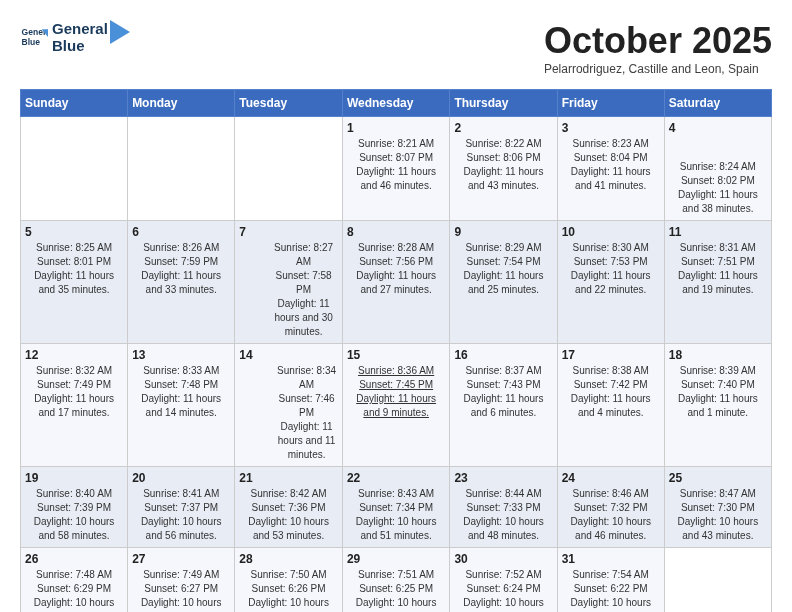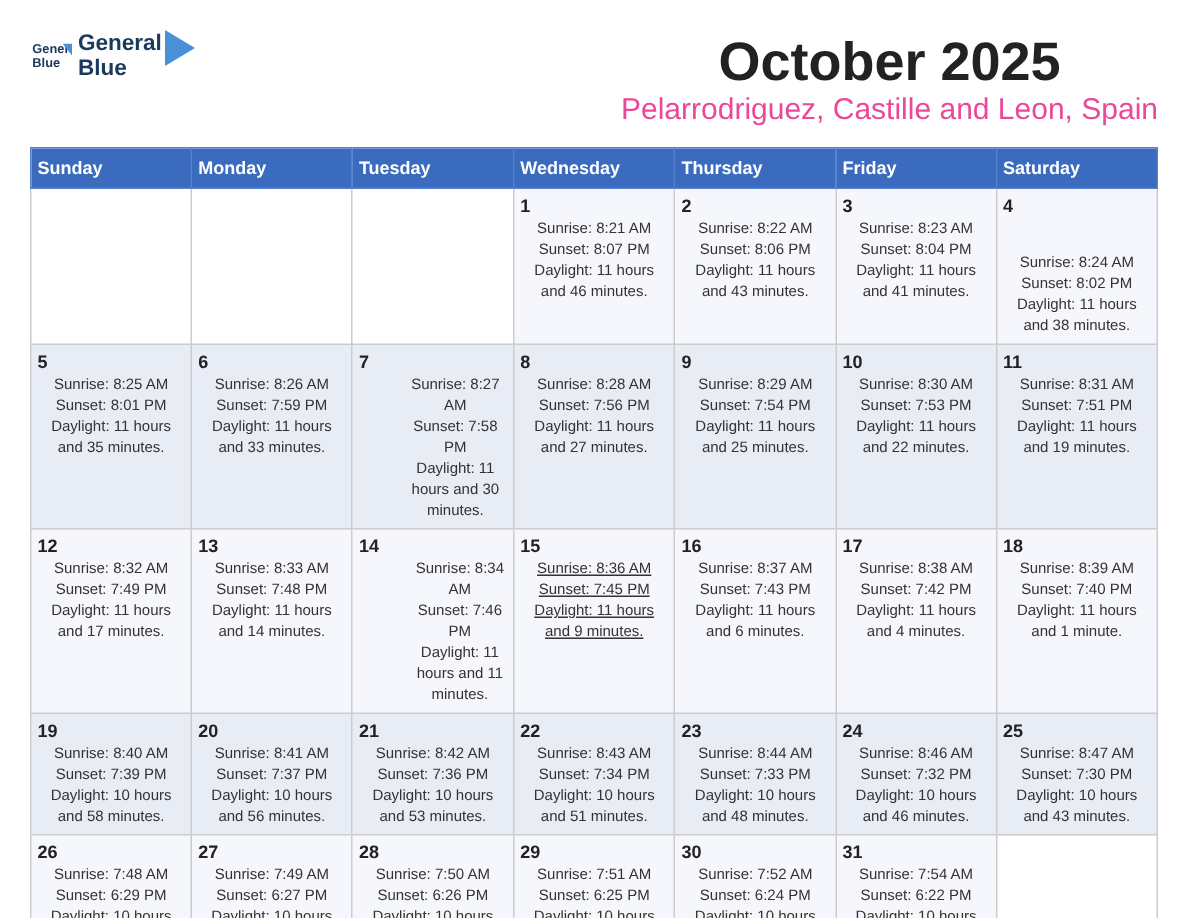--- a/index.html
+++ b/index.html
@@ -14,31 +14,31 @@
       display: flex;
       align-items: center;
       margin-bottom: 5px;
     }
     .logo-icon {
       width: 28px;
       height: 28px;
       margin-right: 4px;
     }
     .title-area {
-      text-align: center;
+      text-align: left;
       margin-bottom: 5px;
     }
     .month-title {
       font-size: 36px;
       font-weight: bold;
       color: #222;
     }
     .location-title {
-      font-size: 20px;
-      color: #ec4899;
+      font-size: 12px;
+      color: #404040;
     }
     .top-row {
       display: flex;
       justify-content: space-between;
       align-items: flex-start;
       margin-bottom: 8px;
     }
     table {
       width: 100%;
       border-collapse: collapse;

